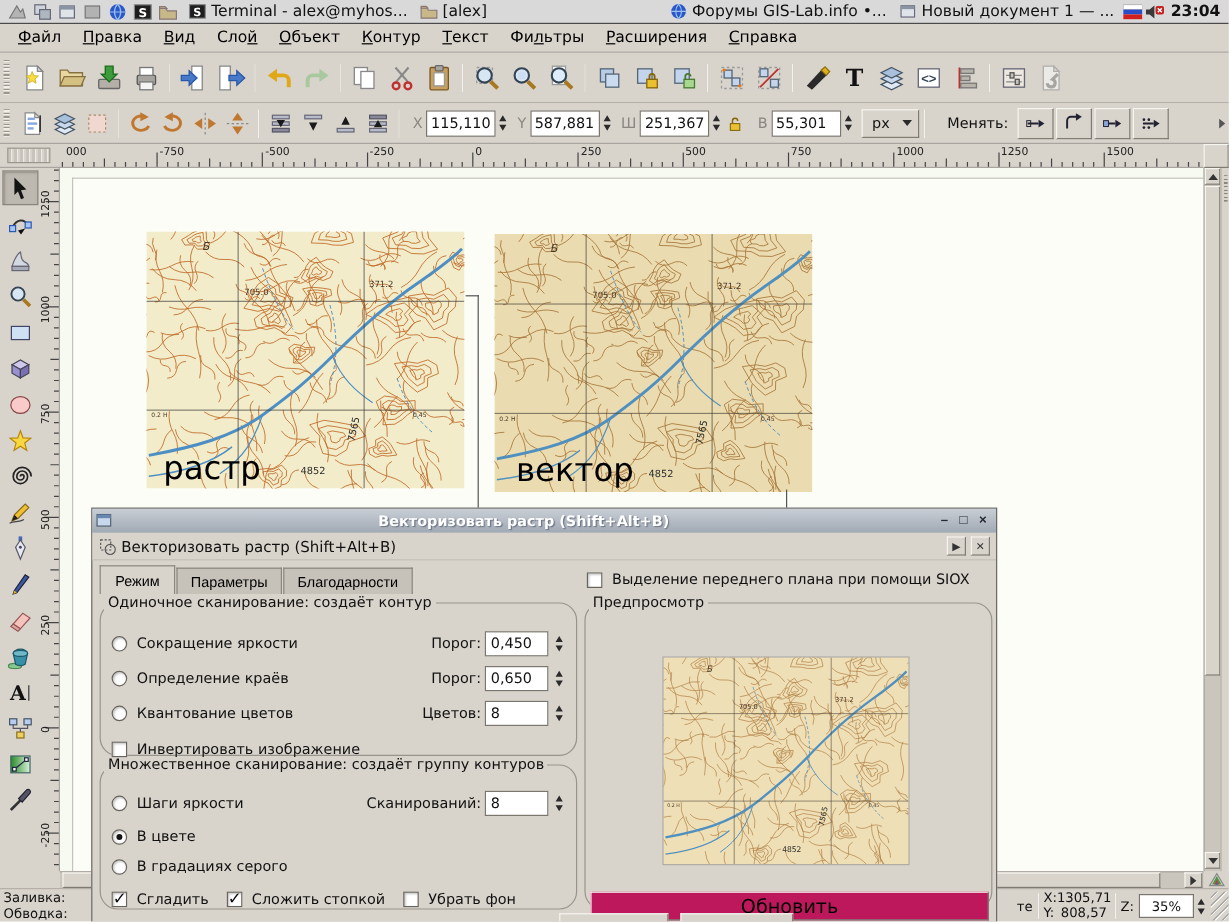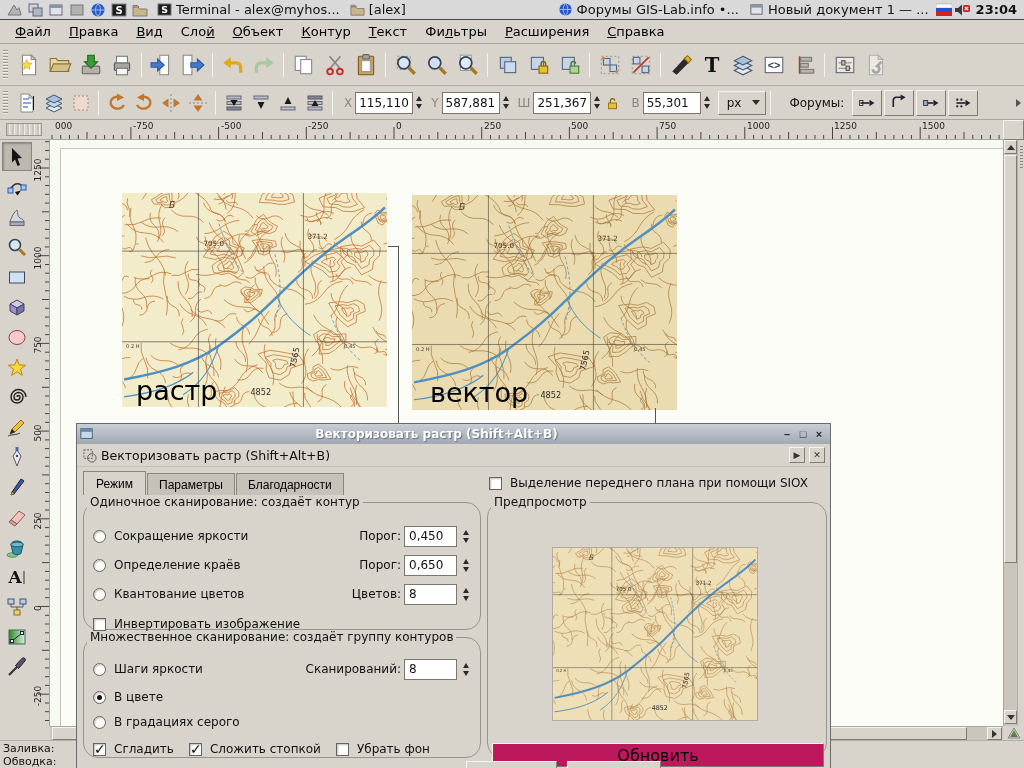--- a/index.html
+++ b/index.html
@@ -558,21 +558,21 @@
       </span>
     <span class="spins">
         <i class="sp up"></i>
         <i class="sp dn"></i>
       </span>
     <span class="combo">
       <span class="cval">px</span>
         <span class="combo-btn"></span>
     </span>
     <span class="sep"></span>
-    <span id="change-label">Форумы:</span>
+    <span id="change-label">Менять:</span>
     <span id="tt-affect" style="display:flex;align-items:center">
         <button class="affect btn3d">
           <svg viewBox="0 0 22 22" width="18" height="18">
             <path d="M3 11h11" stroke="#223" stroke-width="2"></path>
             <polygon points="14,7 20,11 14,15" fill="#223"></polygon>
             <rect x="2" y="8" width="4" height="6" fill="none" stroke="#223"></rect>
           </svg>
         </button>
         <button class="affect btn3d">
           <svg viewBox="0 0 22 22" width="18" height="18">
@@ -1490,20 +1490,38 @@
       <polygon points="5,10 7,6 9,10" fill="#c04040"></polygon>
       <polygon points="6,10 7,8 8,10" fill="#4060c0"></polygon>
     </svg>
   </div>
 
   <div id="statusbar">
     <div class="sb-left">
       <div>Заливка:</div>
       <div>Обводка:</div>
     </div>
+    <div class="sb-right">
+      <span>те</span>
+      <span class="sb-div"></span>
+      <span class="coords">
+        <span>X:</span><span class="num">1305,71</span><br>
+        <span>Y:</span><span class="num">808,57</span>
+      </span>
+      <span class="sb-div"></span>
+      <span style="margin-right:4px">Z:</span>
+      <span class="zbox">
+          <span>35%</span>
+        </span>
+      <span class="spins">
+          <i class="sp up"></i>
+          <i class="sp dn"></i>
+        </span>
+      <span class="gripper"></span>
+    </div>
   </div>
 
   <div id="dialog">
     <div id="dlg-titlebar">
       <span class="mini" id="dlg-win-icon"><svg viewBox="0 0 16 16" width="14" height="14">
             <rect x="1" y="2" width="13" height="11" fill="#c8d8ec" stroke="#456"></rect>
             <rect x="1" y="2" width="13" height="3.5" fill="#6888b0"></rect>
           </svg></span>
       <span id="dlg-title">Векторизовать растр (Shift+Alt+B)</span>
       <button class="wbtn">–</button>

